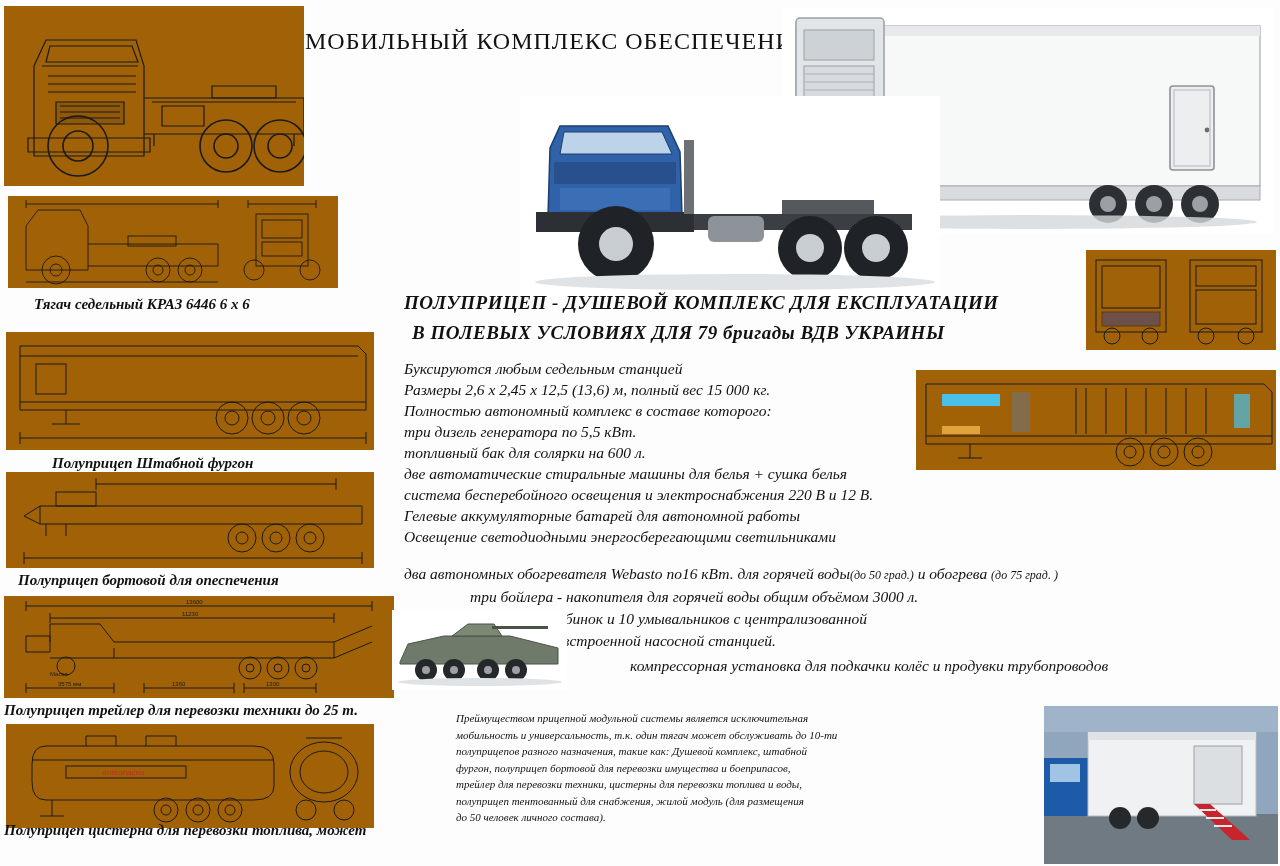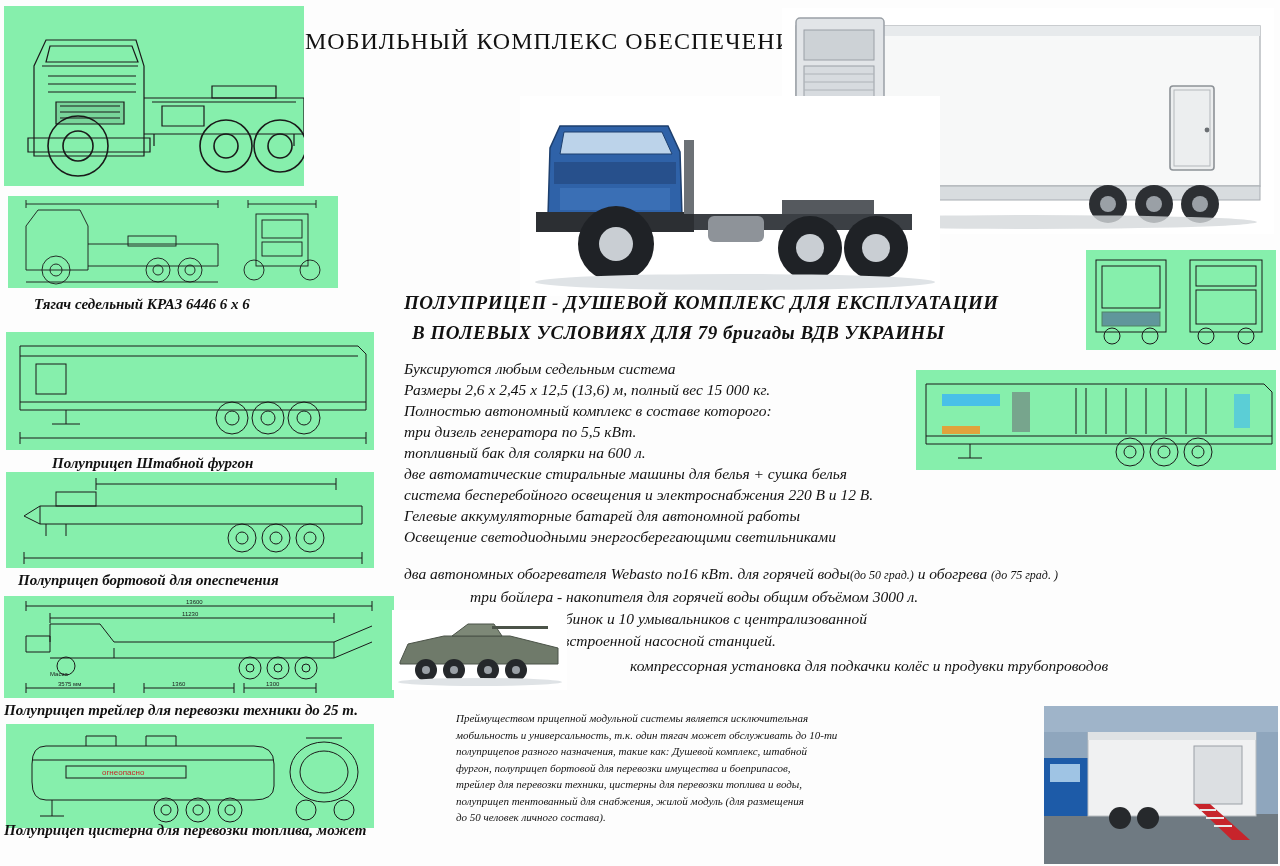--- a/index.html
+++ b/index.html
@@ -59,21 +59,21 @@
   .para {
     font-family: "Liberation Serif", serif;
     font-style: italic;
     font-size: 11px;
     line-height: 16.5px;
     color: #111;
   }
 
   
   .art {
-    background: #86efac;
+    background: #a16207;
   }
   .art svg { display: block; }
 
   
   .photo {
     background: #e9edf0;
     overflow: hidden;
   }
 </style>
 </head>
@@ -227,21 +227,21 @@
           <circle cx="262" cy="86" r="7"></circle>
         <circle cx="298" cy="86" r="16"></circle>
           <circle cx="298" cy="86" r="7"></circle>
         <path d="M14 106 L360 106 M14 100 L14 112 M360 100 L360 112"></path>
       </g>
     </svg>
   </div>
   <div class="abs caption" style="left:52px; top:455px;">Полуприцеп  Штабной фургон</div>
 
   <div class="abs" style="left:404px; top:358px; width:600px;">
-    <div class="spec-line">Буксируются  любым седельным система</div>
+    <div class="spec-line">Буксируются  любым седельным станцией</div>
     <div class="spec-line">Размеры 2,6 х 2,45 х 12,5 (13,6) м, полный вес  15 000 кг.</div>
     <div class="spec-line">Полностью  автономный  комплекс  в  составе  которого:</div>
     <div class="spec-line">три  дизель  генератора   по 5,5 кВт.</div>
     <div class="spec-line">топливный  бак  для  солярки на 600 л.</div>
     <div class="spec-line">две  автоматические стиральные машины  для  белья + сушка белья</div>
     <div class="spec-line">система  бесперебойного  освещения и электроснабжения  220 В  и  12 В.</div>
     <div class="spec-line">Гелевые  аккумуляторные батарей  для  автономной работы</div>
     <div class="spec-line">Освещение  светодиодными энергосберегающими светильниками</div>
   </div>
 

